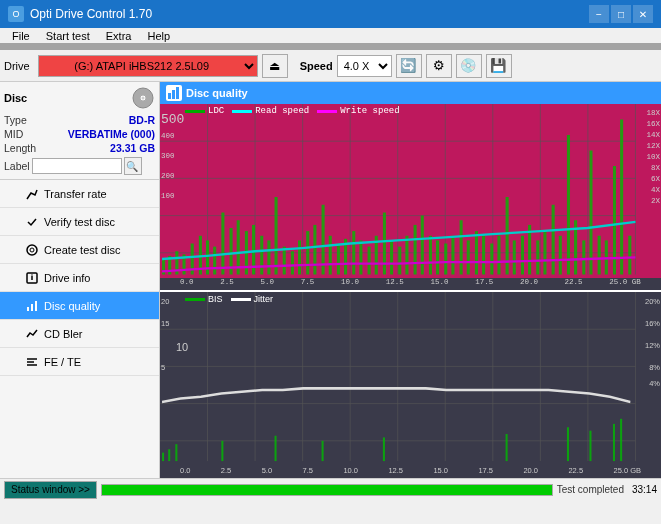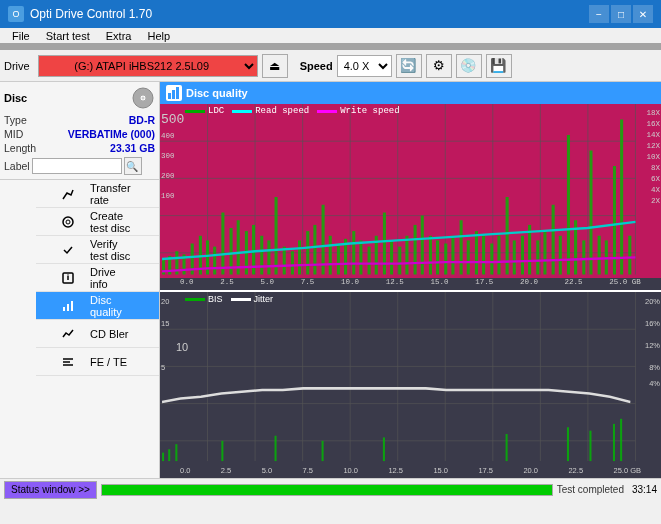--- a/index.html
+++ b/index.html
@@ -36,40 +36,40 @@
     .disc-title { font-weight: bold; font-size: 11px; }
     .disc-icon { width: 24px; height: 24px; }
     .disc-row { display: flex; justify-content: space-between; align-items: center; padding: 1px 0; }
     .disc-row-label { color: #333; font-size: 10.5px; }
     .disc-row-value { color: #0000cc; font-size: 10.5px; font-weight: bold; }
     .label-row { display: flex; align-items: center; gap: 2px; margin-top: 2px; }
     .label-input { width: 90px; height: 16px; border: 1px solid #aaa; font-size: 10px; padding: 0 2px; }
     .label-btn { width: 18px; height: 18px; background: #f0f0f0; border: 1px solid #aaa; cursor: pointer; font-size: 10px; display: flex; align-items: center; justify-content: center; }
     
     
-    .nav-item { height: 28px; display: flex; align-items: center; padding: 0 24px; cursor: pointer; font-size: 11px; gap: 14px; border-bottom: 1px solid #e0e0e0; margin-left: 36px; }
+    .nav-item { height: 28px; display: flex; align-items: center; padding: 0 24px; cursor: pointer; font-size: 11px; gap: 4px; border-bottom: 1px solid #e0e0e0; }
     .nav-item.active { background: #3399ff; color: white; }
     .nav-icon { width: 16px; height: 16px; display: flex; align-items: center; justify-content: center; flex-shrink: 0; }
     
     
     .chart-area { flex: 1; background: white; overflow: hidden; }
     .chart-header { background: #3399ff; color: white; height: 22px; display: flex; align-items: center; padding: 0 6px; gap: 4px; }
     .chart-title { font-size: 11px; font-weight: bold; }
     .chart-icon { width: 16px; height: 16px; background: white; border-radius: 2px; display: flex; align-items: center; justify-content: center; }
     
     .charts-container { display: flex; flex-direction: column; height: calc(100% - 22px); }
     
     
     .legend { position: absolute; top: 2px; left: 25px; display: flex; gap: 8px; align-items: center; z-index: 10; }
     .legend-item { display: flex; align-items: center; gap: 3px; font-size: 9px; color: white; }
     .legend-color { width: 20px; height: 3px; }
     
     
     .status-bar { height: 22px; background: #f0f0f0; border-top: 1px solid #ccc; display: flex; align-items: center; gap: 4px; padding: 0 4px; }
-    .status-btn { height: 18px; padding: 0 6px; font-size: 10px; background: #8b5cf6; border: 1px solid #aaa; cursor: pointer; }
+    .status-btn { height: 18px; padding: 0 6px; font-size: 10px; background: #0f766e; border: 1px solid #aaa; cursor: pointer; }
     .progress-bar { flex: 1; height: 12px; background: #ddd; border: 1px solid #aaa; overflow: hidden; }
     .progress-fill { height: 100%; background: #00cc00; }
     .status-text { font-size: 10px; color: #333; }
     .status-time { font-size: 10px; margin-left: 4px; }
 
     
     svg { display: block; }
   </style>
 </head>
 <body>
@@ -148,33 +148,33 @@
           <span class="nav-icon">
             <svg width="14" height="14">
               <polyline points="2,12 6,6 10,8 12,3" fill="none" stroke="currentColor" stroke-width="1.5"></polyline>
             </svg>
           </span>
           <span>Transfer rate</span>
         </div>
         <div class="nav-item">
           <span class="nav-icon">
             <svg width="14" height="14">
+              <polyline points="3,7 6,10 11,4" fill="none" stroke="currentColor" stroke-width="1.5"></polyline>
+            </svg>
+          </span>
+          <span>Verify test disc</span>
+        </div>
+        <div class="nav-item">
+          <span class="nav-icon">
+            <svg width="14" height="14">
               <circle cx="7" cy="7" r="5" fill="none" stroke="currentColor" stroke-width="1.5"></circle>
               <circle cx="7" cy="7" r="2" fill="none" stroke="currentColor" stroke-width="1"></circle>
             </svg>
           </span>
           <span>Create test disc</span>
-        </div>
-        <div class="nav-item">
-          <span class="nav-icon">
-            <svg width="14" height="14">
-              <polyline points="3,7 6,10 11,4" fill="none" stroke="currentColor" stroke-width="1.5"></polyline>
-            </svg>
-          </span>
-          <span>Verify test disc</span>
         </div>
         <div class="nav-item">
           <span class="nav-icon">
             <svg width="14" height="14">
               <rect x="2" y="2" width="10" height="10" rx="1" fill="none" stroke="currentColor" stroke-width="1.5"></rect>
               <line x1="7" y1="5" x2="7" y2="9" stroke="currentColor" stroke-width="1.5"></line>
               <circle cx="7" cy="4" r="0.7" fill="currentColor"></circle>
             </svg>
           </span>
           <span>Drive info</span>

